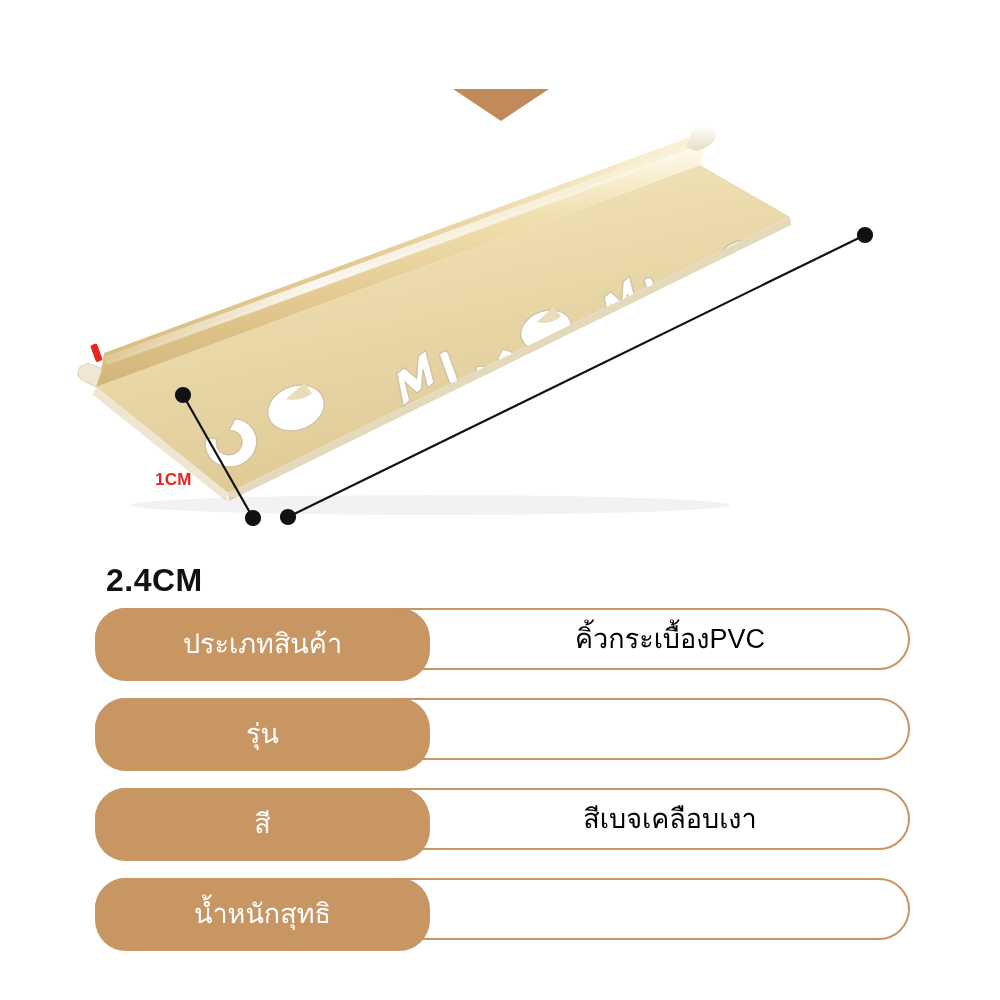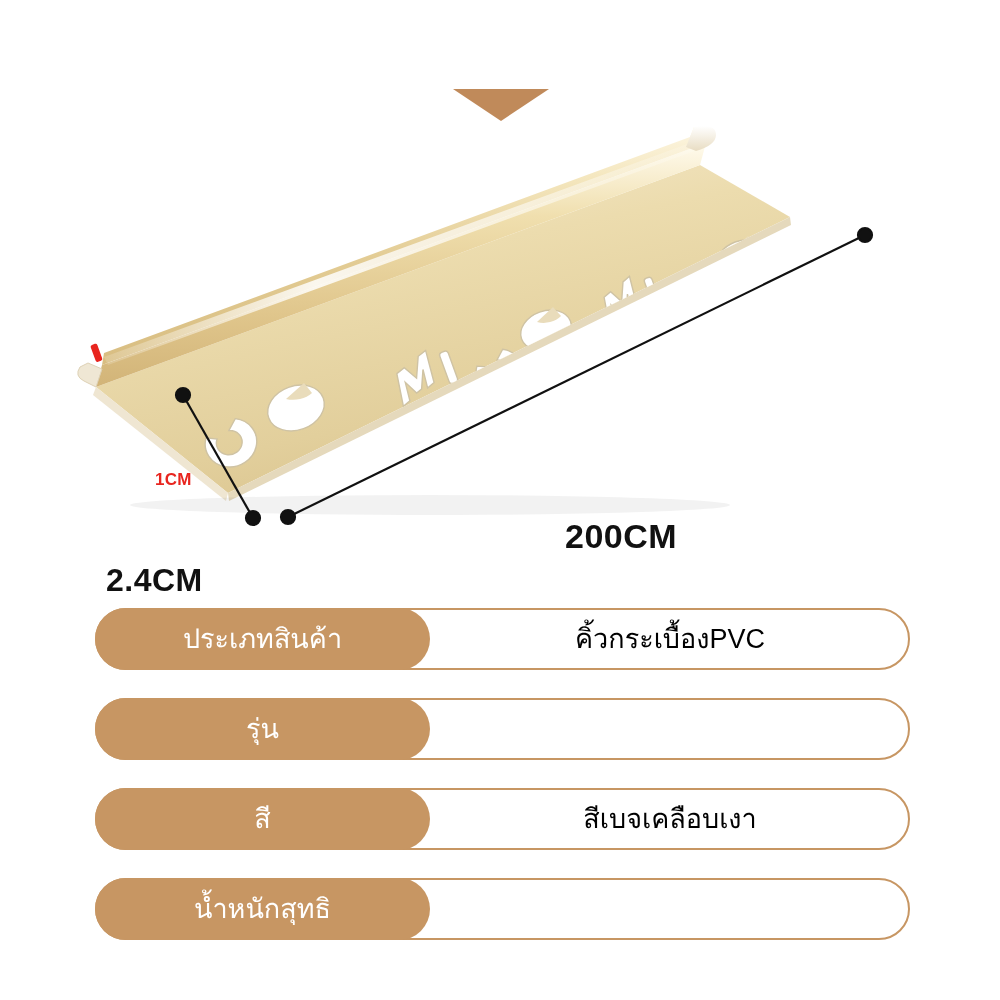--- a/index.html
+++ b/index.html
@@ -47,21 +47,21 @@
 
   
   .spec-table { position:absolute; left:95px; top:608px; width:815px; }
   .spec-row { position:relative; height:62px; margin-bottom:28px; }
   .spec-row:last-child { margin-bottom:0; }
   .spec-value-capsule {
     position:absolute; left:0; top:0; width:815px; height:62px;
     border:2px solid #c79663; border-radius:31px; background:#ffffff;
   }
   .spec-label-pill {
-    position:absolute; left:0; top:0; width:335px; height:62px;
+    position:absolute; left:0; top:0; width:335px; height:73px;
     background:#c79663; border-radius:31px;
     display:flex; align-items:center; justify-content:center;
   }
   .spec-label-text {
     color:#ffffff; font-size:27px; line-height:1;
     font-family:"Liberation Sans", sans-serif;
   }
   .spec-value-text {
     position:absolute; left:335px; top:0; width:480px; height:62px;
     display:flex; align-items:center; justify-content:center;
@@ -159,21 +159,20 @@
         <circle cx="865" cy="110" r="7"></circle>
       </g>
 
       <g stroke="#111111" stroke-width="2.2" fill="#111111">
         <line x1="183" y1="270" x2="253" y2="393"></line>
         <circle cx="183" cy="270" r="7"></circle>
         <circle cx="253" cy="393" r="7"></circle>
       </g>
     </svg>
 
-    <div class="dim-label dim-200">200CM</div>
     <div class="dim-label dim-24">2.4CM</div>
     <div class="dim-label dim-1">1CM</div>
   </div>
 
   <div class="spec-table">
 
     <div class="spec-row">
       <div class="spec-value-capsule"></div>
       <div class="spec-value-text">คิ้วกระเบื้องPVC</div>
       <div class="spec-label-pill">

